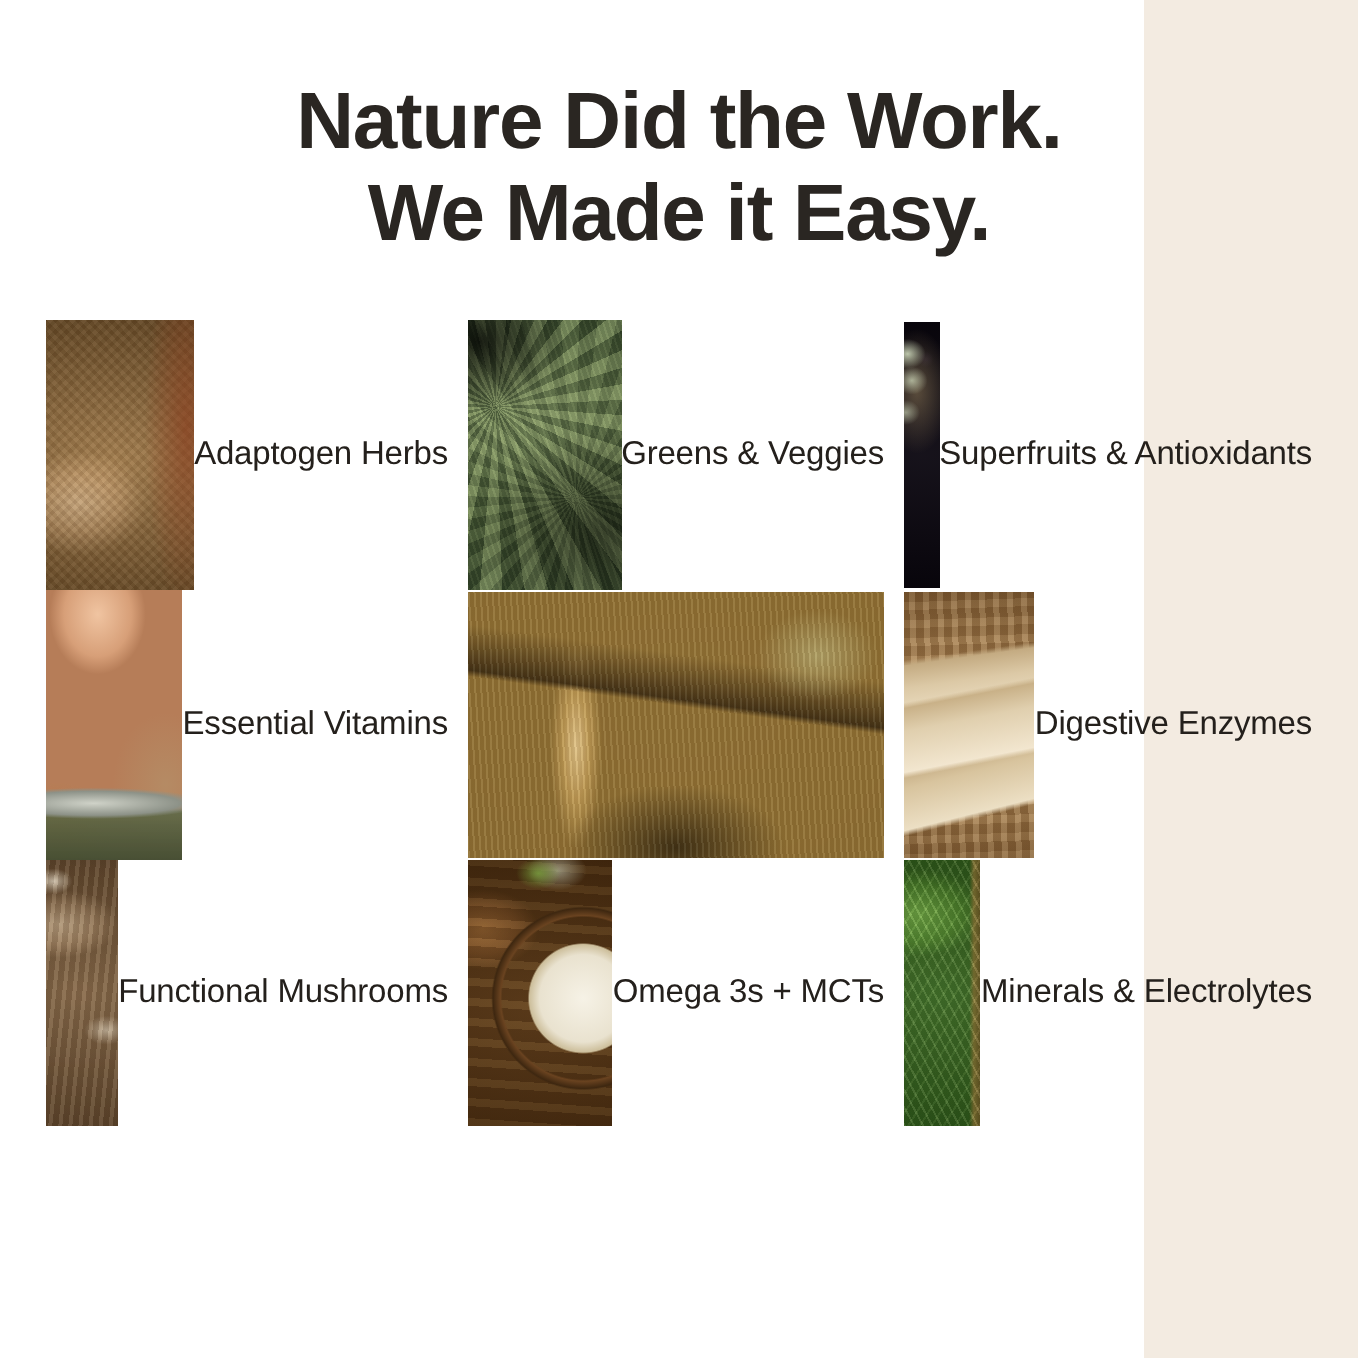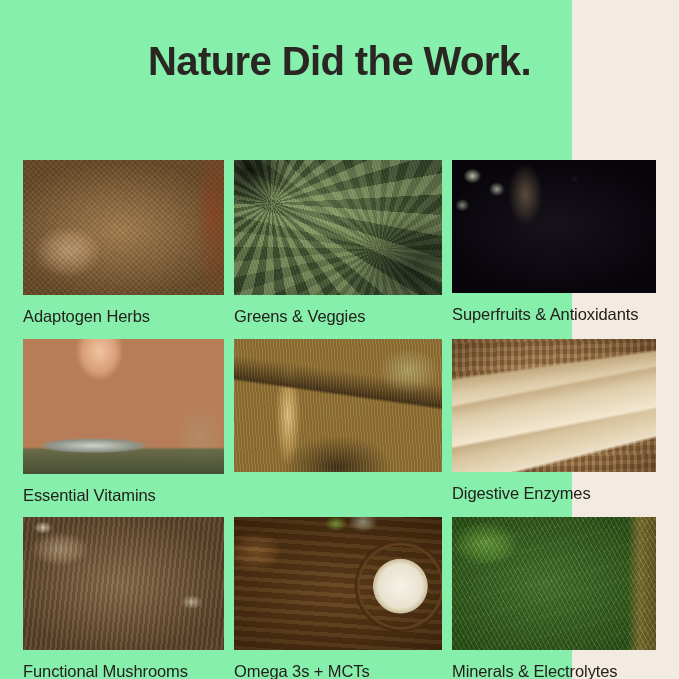--- a/index.html
+++ b/index.html
@@ -13,21 +13,21 @@
   body {
     background: #F3EBE1;
     font-family: "Liberation Sans", sans-serif;
     -webkit-font-smoothing: antialiased;
   }
 
   #poster {
     position: relative;
     width: 572px;
     height: 679px;
-    background: #86efac;
+    background: #ffffff;
   }
 
   
   .headline {
     position: absolute;
     top: 38px;
     left: 0;
     width: 679px;
     text-align: center;
     color: #2A2622;
@@ -45,22 +45,21 @@
     top: 160px;
     left: 23px;
     width: 633px;
     display: grid;
     grid-template-columns: 201px 208px 204px;
     column-gap: 10px;
     row-gap: 0px;
   }
   .cell {
     display: flex;
-    flex-direction: column;
-    align-items: flex-start;
+    align-items: center;
   }
   .thumb {
     position: relative;
     width: 100%;
     height: 135px;
     overflow: hidden;
     background: #7a6a55;
   }
   .row2 .thumb { height: 133px; }
   .row3 .thumb { height: 133px; }
@@ -352,20 +351,21 @@
       radial-gradient(ellipse 120px 80px at 46% 50%, rgba(255,255,255,.07) 0%, rgba(12,32,6,.36) 100%);
   }
 </style>
 </head>
 <body>
 
 <div id="poster">
 
   <div class="headline">
     <span class="ln">Nature Did the Work.</span>
+    <span class="ln">We Made it Easy.</span>
   </div>
 
   <div class="grid">
 
     <div class="cell row1">
       <div class="thumb">
         <div class="ph ph-adaptogen"></div>
       </div>
       <div class="caption">Adaptogen Herbs</div>
     </div>

